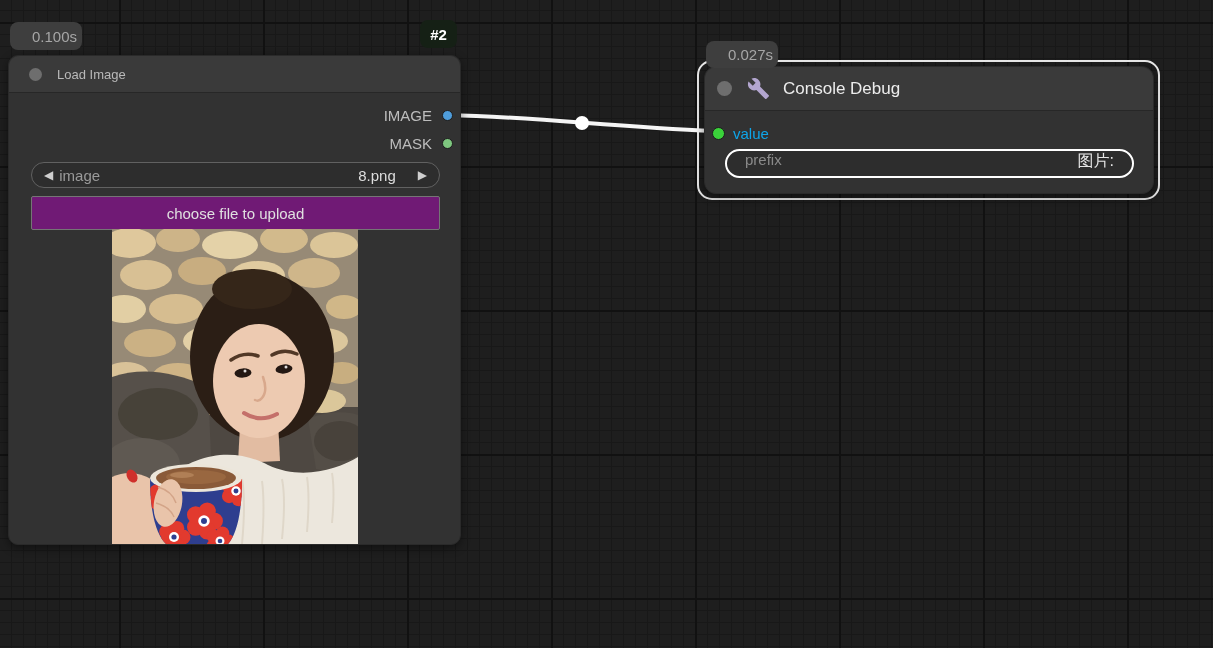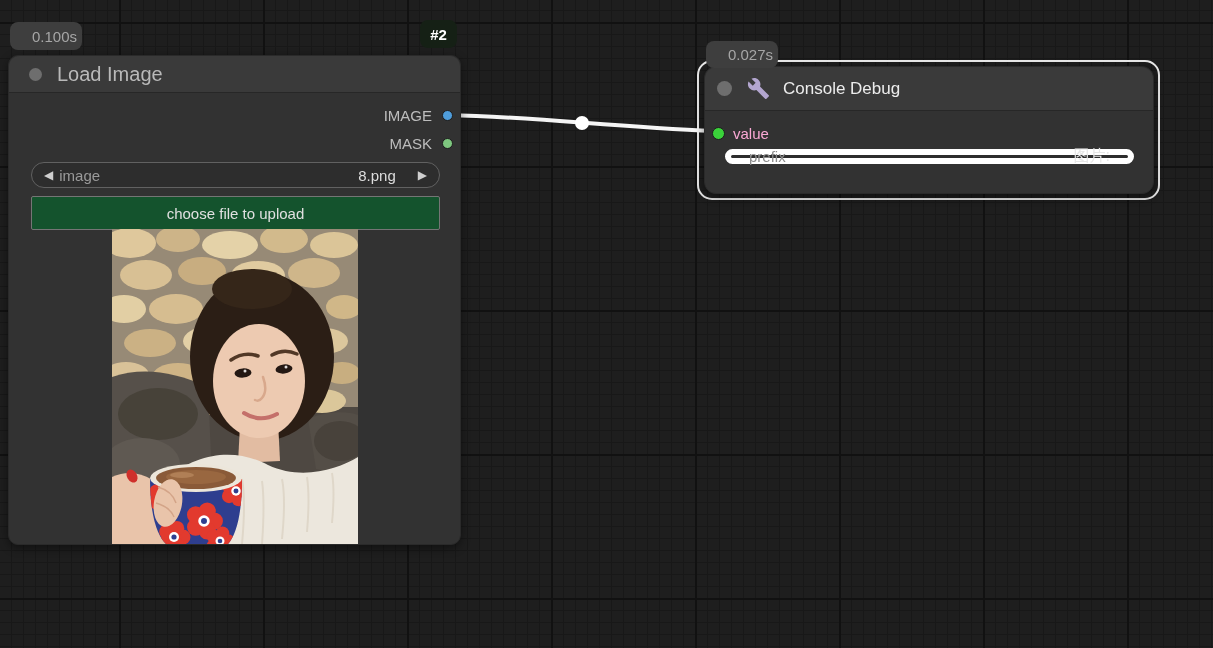--- a/index.html
+++ b/index.html
@@ -28,62 +28,62 @@
   .node-header{
     display:flex;align-items:center;background:#3a3a3a;
     border-bottom:1px solid #272727;
   }
   .status-dot{border-radius:50%;background:#6e6e6e;flex:0 0 auto;}
 
   
   .load-node{left:8px;top:55px;width:453px;height:490px;border-radius:10px;}
   .load-node .node-header{height:37px;border-radius:10px 10px 0 0;padding-left:20px;}
   .load-node .status-dot{width:13px;height:13px;margin-right:15px;}
-  .load-node .node-title{color:#b9b9b9;font-size:20px;}
+  .load-node .node-title{color:#b9b9b9;font-size:13px;}
 
   .out-rows{padding-top:8px;}
   .out-row{display:flex;align-items:center;justify-content:flex-end;height:28px;padding-right:7px;}
   .out-label{color:#bdbdbd;font-size:15px;}
   .slot-dot{width:11px;height:11px;border-radius:50%;margin-left:10px;border:1px solid #1d1d1d;}
   .slot-image{background:#4f9ddb;}
   .slot-mask{background:#7ec77f;}
 
   .combo{
     position:absolute;left:22px;top:106px;width:409px;height:26px;
     background:#2d2d2d;border:1px solid #616161;border-radius:13px;
     display:flex;align-items:center;padding:0 12px;color:#9a9a9a;
   }
   .combo-arrow{color:#cfcfcf;font-size:12px;line-height:1;cursor:pointer;}
   .combo-label{font-size:15px;margin-left:6px;}
   .combo-value{margin-left:auto;margin-right:22px;color:#dddddd;font-size:15px;}
 
   .upload-btn{
     position:absolute;left:22px;top:140px;width:409px;height:34px;
-    background:#14532d;border:1px solid #757575;border-radius:2px;
+    background:#701a75;border:1px solid #757575;border-radius:2px;
     color:#e0e0e0;font-size:15px;display:flex;align-items:center;justify-content:center;
     cursor:pointer;
   }
 
   .preview{position:absolute;left:103px;top:173px;width:246px;height:315px;overflow:hidden;background:#4e4842;}
 
   
   .console-node{left:704px;top:66px;width:450px;height:128px;border-radius:12px;}
   .console-node .node-header{height:44px;border-radius:12px 12px 0 0;padding-left:12px;}
   .console-node .status-dot{width:15px;height:15px;}
   .console-node .node-title{color:#ececec;font-size:17px;margin-left:13px;}
   .wrench{width:23px;height:23px;margin-left:15px;flex:0 0 auto;}
 
   .value-row{position:absolute;left:7px;top:58px;display:flex;align-items:center;}
   .value-dot{width:13px;height:13px;border-radius:50%;background:#3ad23a;border:1px solid #1d1d1d;}
-  .value-label{color:#f9a8d4;font-size:15px;margin-left:8px;}
+  .value-label{color:#0ea5e9;font-size:15px;margin-left:8px;}
 
   .prefix-field{
-    position:absolute;left:20px;top:82px;width:409px;height:15px;
-    background:#2d2d2d;border:6px solid #ffffff;border-radius:15px;
-    display:flex;align-items:center;justify-content:space-between;padding:0 18px;
+    position:absolute;left:20px;top:82px;width:409px;height:29px;
+    background:#2d2d2d;border:2px solid #ffffff;border-radius:15px;
+    display:flex;justify-content:space-between;padding:0 18px;
   }
   .prefix-placeholder{color:#8a8a8a;font-size:15px;}
   .prefix-value{color:#e6e6e6;font-size:16px;}
 
   .selection-outline{
     position:absolute;left:697px;top:60px;width:463px;height:140px;
     border:2px solid #e9e9e9;border-radius:15px;z-index:1;
   }
 
   

